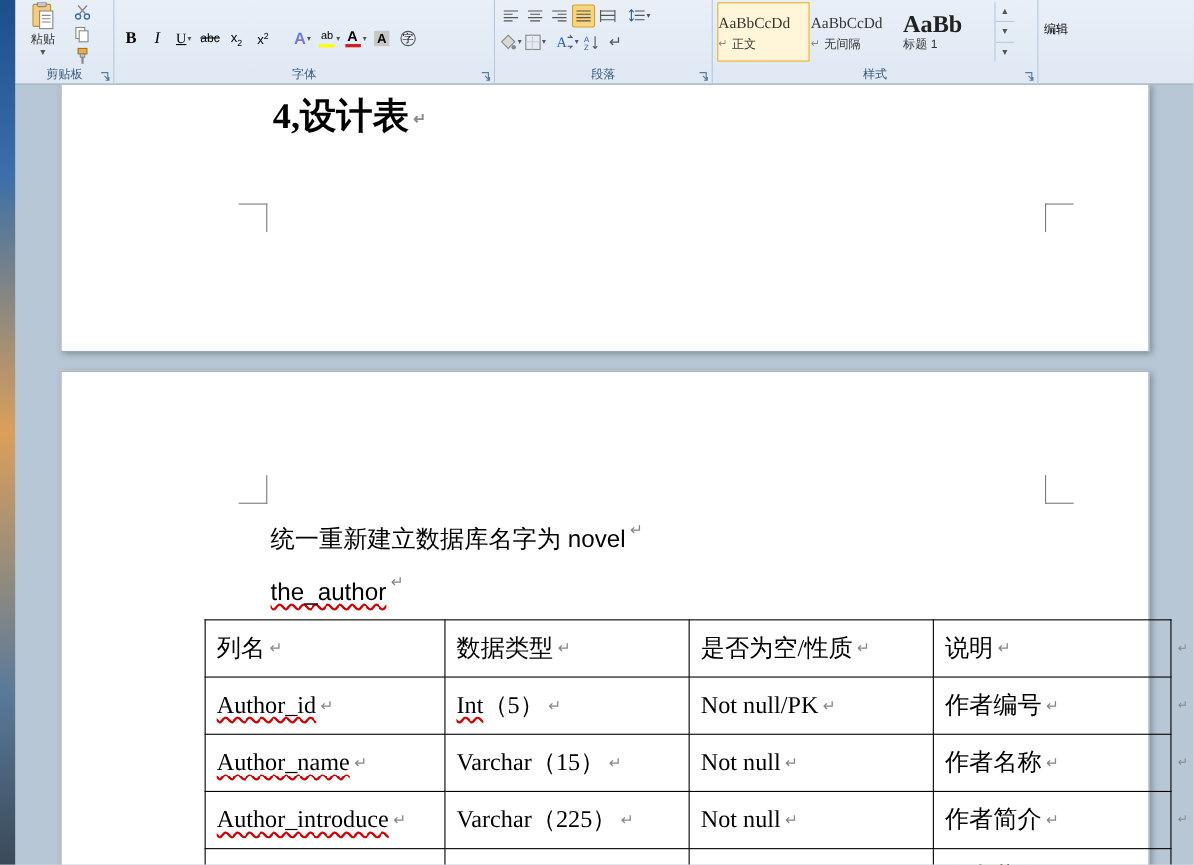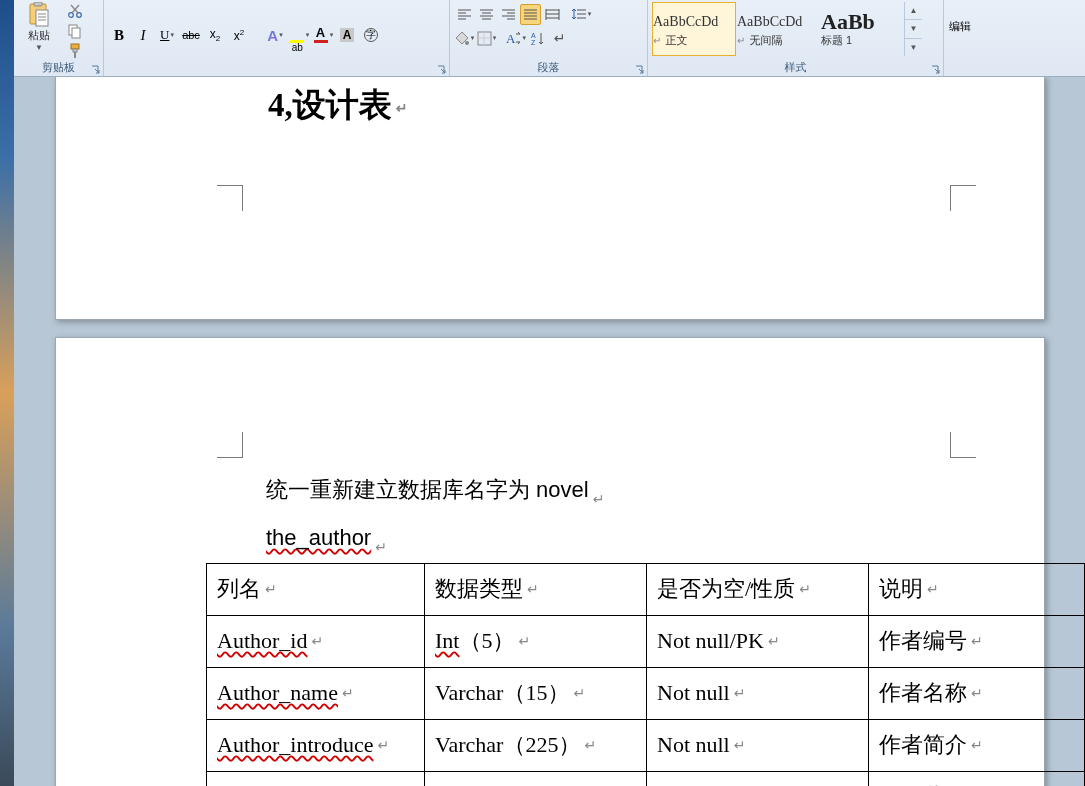--- a/index.html
+++ b/index.html
@@ -113,38 +113,37 @@
   .edit-big-label { font-size:11px; }
   
   .doc-area {
     position:absolute; left:14px; right:0; top:77px; bottom:0;
     background:#b8c7d5; overflow:hidden;
   }
   .page {
     position:absolute; left:41px; width:990px;
     background:#fff; border:1px solid #9aa7b5;
     box-shadow: 2px 2px 6px rgba(0,0,0,0.3);
-    padding-left: 20px;
   }
   .page1 { top:-1px; height:244px; }
   .page2 { top:260px; height:600px; }
   .heading4 {
     font-family:"SimSun", serif;
     font-weight:bold; font-size:33px;
     margin:0; padding: 6px 0 0 192px;
   }
   .corner-mark { position:absolute; width:26px; height:26px; }
   .corner-mark .h { position:absolute; background:#7a7a7a; height:1px; width:26px; }
   .corner-mark .v { position:absolute; background:#7a7a7a; width:1px; height:26px; }
   .cm-tl { } .cm-tl .h{bottom:0;left:0;} .cm-tl .v{right:0;top:0;}
   .cm-tr { } .cm-tr .h{bottom:0;right:0;} .cm-tr .v{left:0;top:0;}
   .cm-bl .h{top:0;left:0;} .cm-bl .v{right:0;bottom:0;}
   .cm-br .h{top:0;right:0;} .cm-br .v{left:0;bottom:0;}
   .para-mark { font-size:14px; color:#888; vertical-align:middle; margin-left:4px; font-family:Arial; }
-  .body-text { padding-left:190px; font-size:22px; line-height:2.2; display:flex; align-items:flex-end; }
+  .body-text { padding-left:190px; font-size:22px; line-height:2.2; display:flex; align-items:flex-start; }
   .spellwave { text-decoration: underline wavy #d00000; text-decoration-thickness:1.5px; text-underline-offset:3px; }
   .doc-table {
     border-collapse:collapse; margin-left:130px; width:878px; table-layout:fixed;
   }
   .doc-table td {
     border:1px solid #000; padding:10px 8px 10px 10px;
     font-family:"SimSun", serif; font-size:22px; height:52px;
     position:relative; vertical-align:middle;
   }
   .doc-table td .cellwrap { display:flex; align-items:center; }
@@ -234,40 +233,41 @@
         <div class="font-btn">
             <span class="sup">x<sup style="font-size:8px;">2</sup></span>
           </div>
         <div style="width:10px;"></div>
         <div class="font-btn">
           <span style="font-weight:bold;font-size:15px;background:linear-gradient(135deg,#4a8ad8,#a060d8);-webkit-background-clip:text;-webkit-text-fill-color:transparent;">A</span>
             <span class="dd-arr">▾</span>
         </div>
         <div class="font-btn">
           <span class="color-box">
-            <span style="position:absolute;left:3px;top:0;font-size:10px;margin-top:15px;">ab</span>
+            <span style="position:absolute;left:3px;top:0;font-size:10px;">ab</span>
             <span class="bar" style="background:#ffff00;"></span>
           </span>
             <span class="dd-arr">▾</span>
         </div>
         <div class="font-btn">
           <span class="color-box">
             <span style="position:absolute;left:3px;top:-2px;font-size:13px;font-weight:bold;">A</span>
             <span class="bar" style="background:#d02020;"></span>
           </span>
             <span class="dd-arr">▾</span>
         </div>
         <div class="font-btn">
           <span style="background:#c8c8c8;padding:0 3px;font-size:12px;font-weight:bold;">A</span>
         </div>
         <div class="font-btn">
           <span style="border:1px solid #555;border-radius:50%;width:14px;height:14px;display:flex;align-items:center;justify-content:center;font-size:10px;">字</span>
         </div>
       </div>
     </div>
+    <div class="ribbon-group-label">字体</div>
     <div class="ribbon-group-dialog">
       <svg width="9" height="9" viewBox="0 0 9 9">
           <path d="M1 1 H7 V7 M4 4 L8 8 M8 5 V8 H5" fill="none" stroke="#5a7a9a" stroke-width="1"></path>
         </svg>
     </div>
   </div>
 
   <div class="ribbon-group para-grp">
     <div class="ribbon-body" style="flex-direction:column;">
       <div class="para-row">

